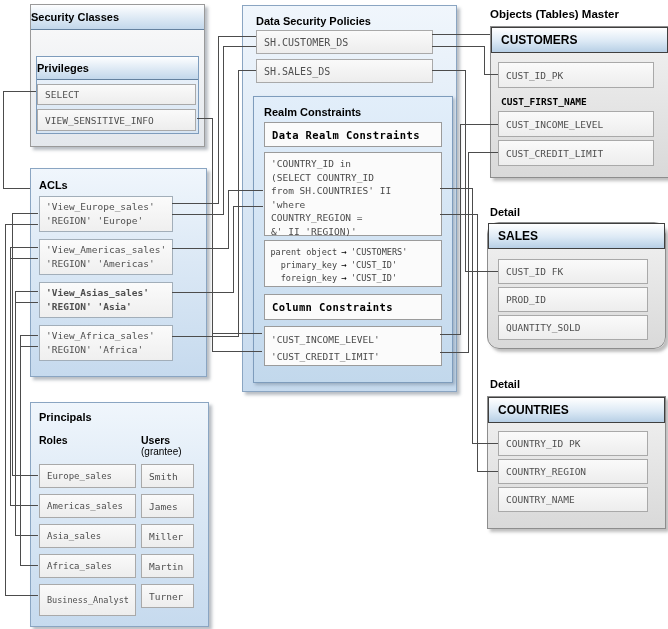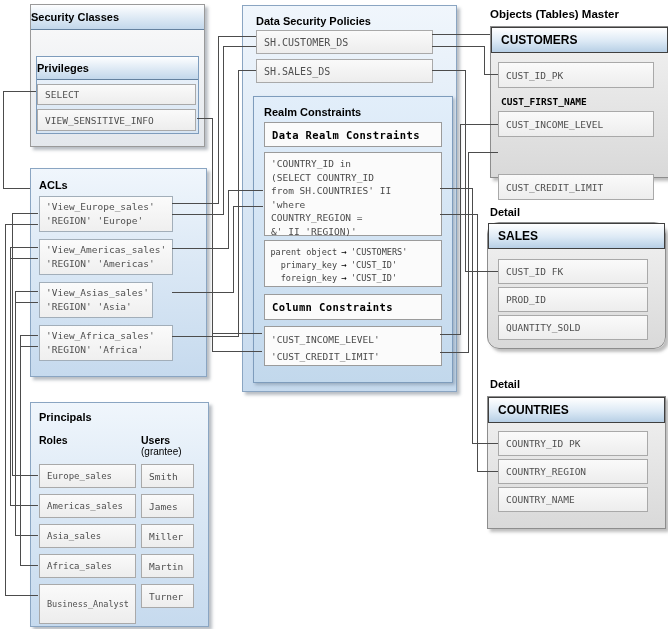--- a/index.html
+++ b/index.html
@@ -74,34 +74,34 @@
       </div>
       <div class="row" style="left:0px;top:27px;width:159px;height:21px;">SELECT</div>
       <div class="row" style="left:0px;top:52px;width:159px;height:22px;">VIEW_SENSITIVE_INFO</div>
     </div>
   </div>
 
   <div class="panel" style="left:30px;top:168px;width:175px;height:207px;">
     <div class="panel-title" style="left:8px;top:10px;">ACLs</div>
     <div class="entry" style="left:8px;top:27px;width:134px;height:36px;"><span>'View_Europe_sales'</span><br><span>'REGION' 'Europe'</span></div>
     <div class="entry" style="left:8px;top:70px;width:134px;height:36px;"><span>'View_Americas_sales'</span><br><span>'REGION' 'Americas'</span></div>
-    <div class="entry" style="left:8px;top:113px;width:114px;height:36px;"><span>'View_Asias_sales'</span><br><span>'REGION' 'Asia'</span></div>
+    <div class="entry" style="left:8px;top:113px;width:134px;height:36px;font-weight:bold;"><span>'View_Asias_sales'</span><br><span>'REGION' 'Asia'</span></div>
     <div class="entry" style="left:8px;top:156px;width:134px;height:36px;"><span>'View_Africa_sales'</span><br><span>'REGION' 'Africa'</span></div>
   </div>
 
   <div class="panel" style="left:30px;top:402px;width:177px;height:223px;">
     <div class="panel-title" style="left:8px;top:8px;">Principals</div>
     <div class="col-lbl" style="left:8px;top:31px;">Roles</div>
     <div class="col-lbl" style="left:110px;top:31px;">Users</div>
     <div class="col-lbl sub-lbl" style="left:110px;top:43px;">(grantee)</div>
     <div class="row" style="left:8px;top:61px;width:97px;height:24px;font-size:9px;">Europe_sales</div>
     <div class="row" style="left:8px;top:91px;width:97px;height:24px;font-size:9px;">Americas_sales</div>
     <div class="row" style="left:8px;top:121px;width:97px;height:24px;font-size:9px;">Asia_sales</div>
     <div class="row" style="left:8px;top:151px;width:97px;height:24px;font-size:9px;">Africa_sales</div>
-    <div class="row" style="left:8px;top:181px;width:97px;height:40px;font-size:8.5px;">Business_Analyst</div>
+    <div class="row" style="left:8px;top:181px;width:97px;height:32px;font-size:8.5px;">Business_Analyst</div>
     <div class="row" style="left:110px;top:61px;width:53px;height:24px;">Smith</div>
     <div class="row" style="left:110px;top:91px;width:53px;height:24px;">James</div>
     <div class="row" style="left:110px;top:121px;width:53px;height:24px;">Miller</div>
     <div class="row" style="left:110px;top:151px;width:53px;height:24px;">Martin</div>
     <div class="row" style="left:110px;top:181px;width:53px;height:24px;">Turner</div>
   </div>
 
   <div class="panel" style="left:242px;top:5px;width:213px;height:385px;">
     <div class="panel-title" style="left:13px;top:9px;">Data Security Policies</div>
     <div class="row" style="left:13px;top:24px;width:177px;height:24px;font-size:10px;">SH.CUSTOMER_DS</div>
@@ -121,21 +121,21 @@
     </div>
   </div>
 
   <div class="panel-title" style="left:490px;top:8px;font-size:11.5px;">Objects (Tables) Master</div>
 
   <div class="tbl" style="left:490px;top:26px;width:177px;height:150px;">
     <div class="tbl-hdr">CUSTOMERS</div>
     <div class="row" style="left:7px;top:35px;width:156px;height:26px;">CUST_ID_PK</div>
     <div class="abs mono" style="left:10px;top:69px;font-size:9.5px;font-weight:bold;color:#000;">CUST_FIRST_NAME</div>
     <div class="row" style="left:7px;top:84px;width:156px;height:26px;">CUST_INCOME_LEVEL</div>
-    <div class="row" style="left:7px;top:113px;width:156px;height:26px;margin-top:34px;">CUST_CREDIT_LIMIT</div>
+    <div class="row" style="left:7px;top:113px;width:156px;height:26px;">CUST_CREDIT_LIMIT</div>
   </div>
 
   <div class="panel-title" style="left:490px;top:206px;">Detail</div>
   <div class="tbl" style="left:487px;top:222px;width:177px;height:125px;border-radius:12px;">
     <div class="tbl-hdr">SALES</div>
     <div class="row" style="left:10px;top:36px;width:150px;height:25px;">CUST_ID FK</div>
     <div class="row" style="left:10px;top:64px;width:150px;height:25px;">PROD_ID</div>
     <div class="row" style="left:10px;top:92px;width:150px;height:25px;">QUANTITY_SOLD</div>
   </div>
 

